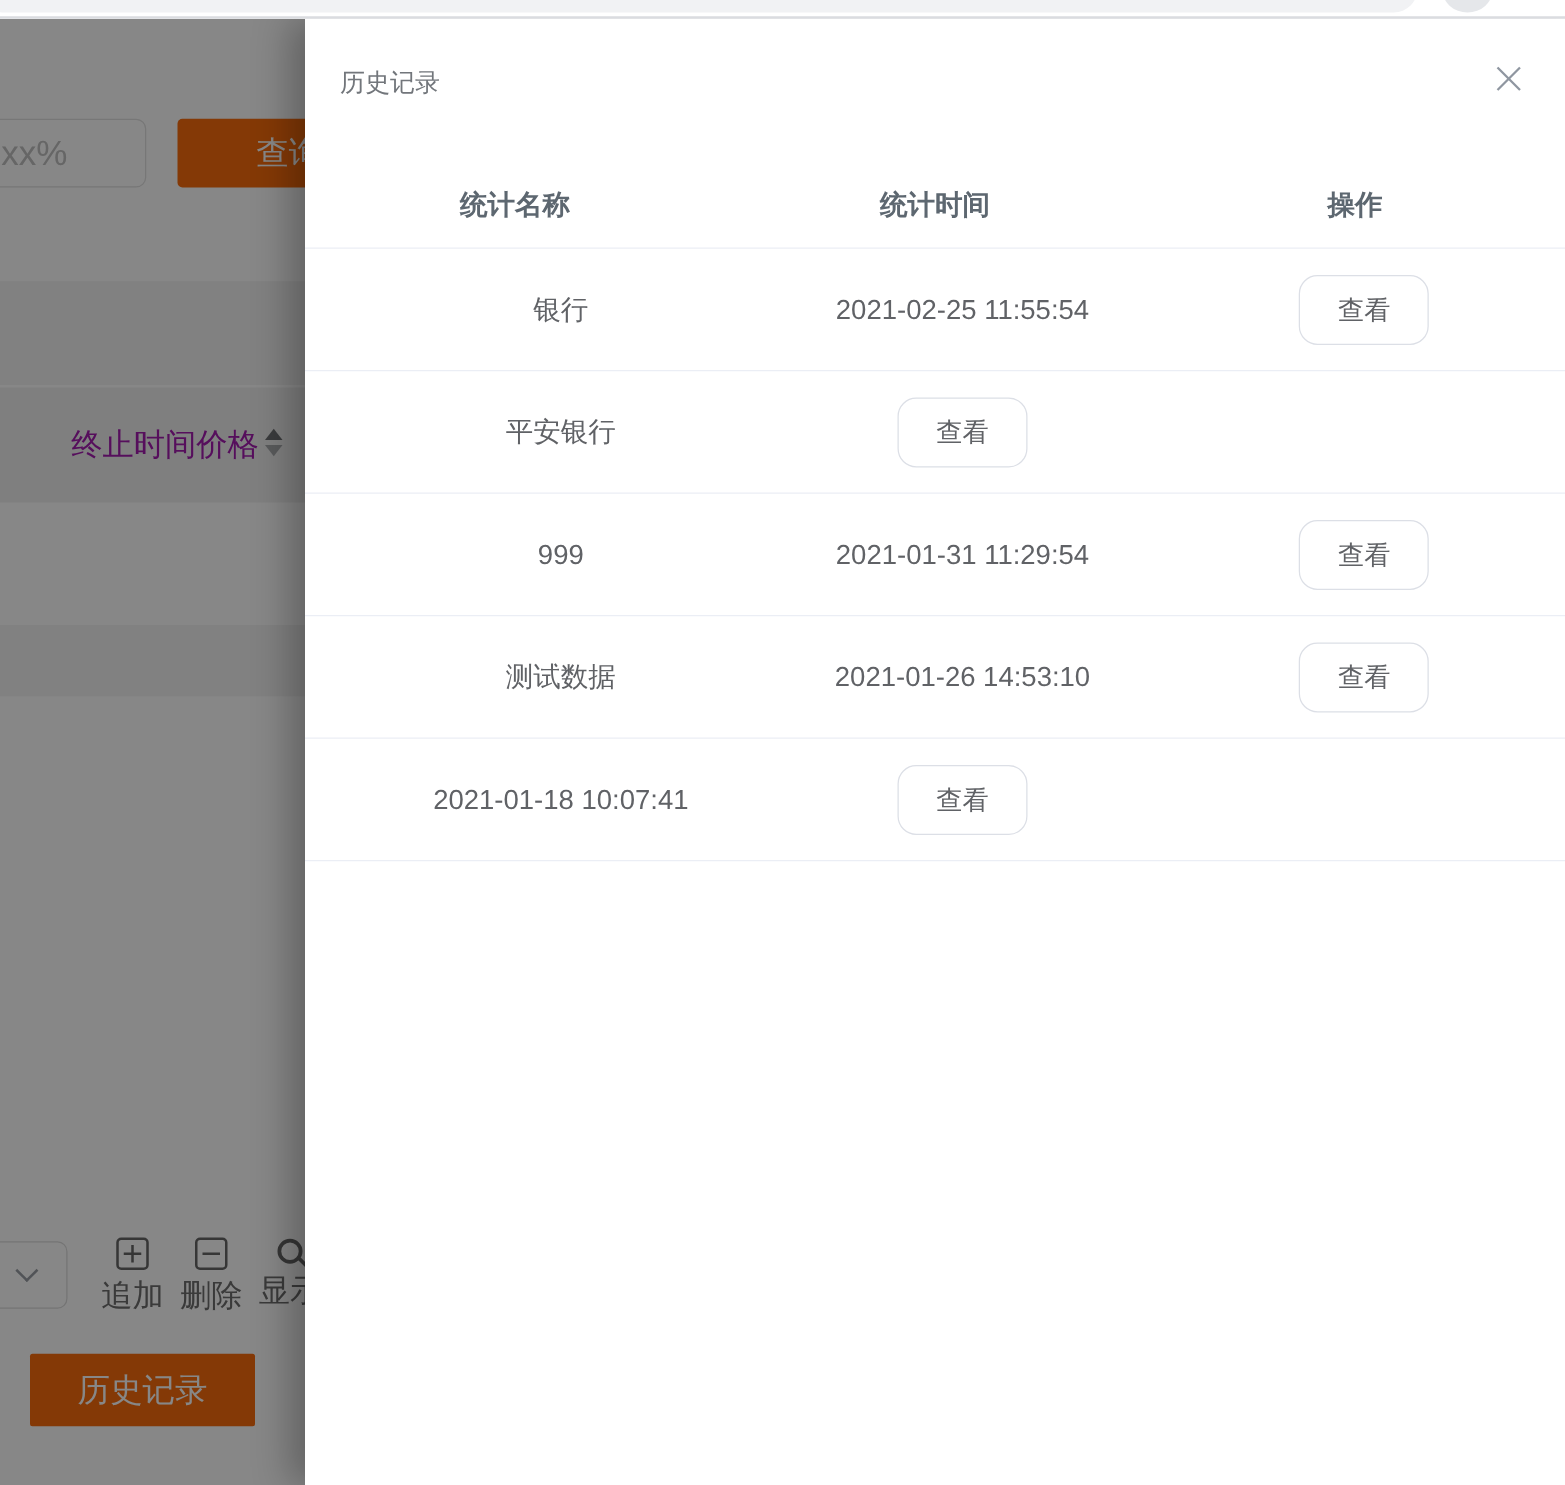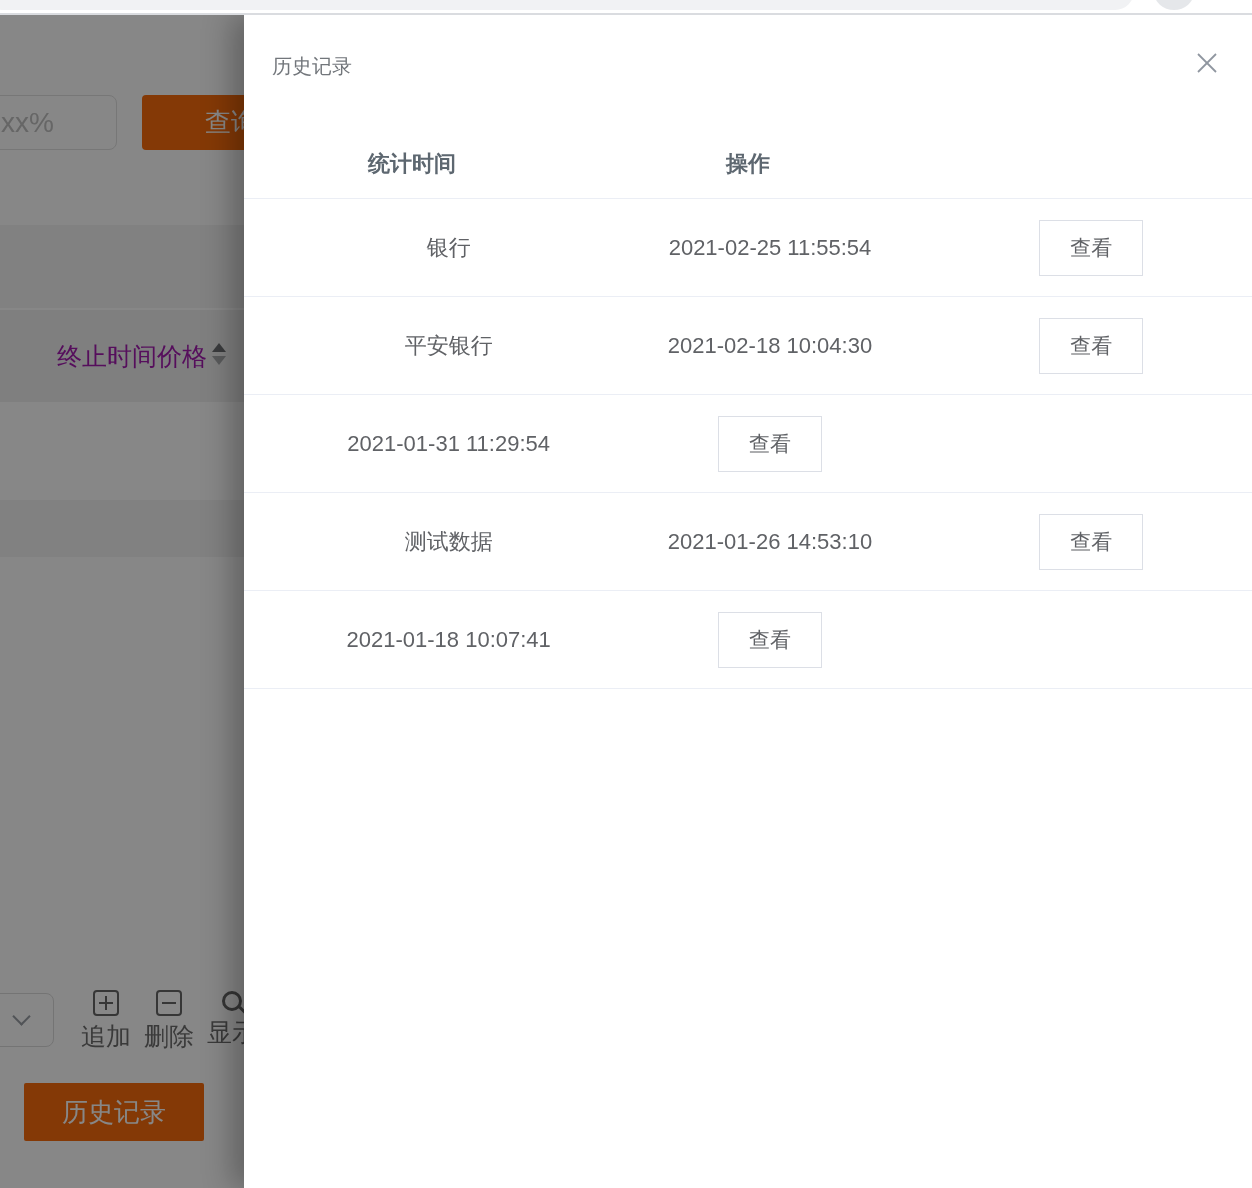--- a/index.html
+++ b/index.html
@@ -75,21 +75,21 @@
   .drawer-close svg { display:block; }
 
   .hist-table { position:absolute; left:0; top:114px; width:1008px; }
   .ht-row { display:flex; border-bottom:1px solid #ebeef5; }
   .ht-head { height:70px; }
   .ht-body { height:98px;padding-left:44px; }
   .ht-cell { width:33.333%; display:flex; align-items:center; justify-content:center;
              font-size:22px; color:#606266; }
   .ht-head .ht-cell { font-weight:bold; color:#5d6770; }
   .view-btn { width:104px; height:56px; background:#fff; border:1px solid #dcdfe6;
-              border-radius:0; font-size:21px; color:#606266; cursor:pointer;
+              border-radius:15px; font-size:21px; color:#606266; cursor:pointer;
               font-family:inherit; }
 </style>
 </head>
 <body>
 
 <div class="stage">
 
   <div class="browser-strip">
     <div class="omnibox"></div>
     <div class="avatar-circle"></div>
@@ -137,41 +137,42 @@
     <span class="drawer-title">历史记录</span>
     <button class="drawer-close">
       <svg width="30" height="30" viewBox="0 0 30 30">
         <line x1="6" y1="7" x2="24" y2="25" stroke="#8f96a0" stroke-width="1.8"></line>
         <line x1="24" y1="7" x2="6" y2="25" stroke="#8f96a0" stroke-width="1.8"></line>
       </svg>
     </button>
 
     <div class="hist-table">
       <div class="ht-row ht-head">
+        <div class="ht-cell">统计名称</div>
         <div class="ht-cell">统计时间</div>
         <div class="ht-cell">操作</div>
       </div>
 
       <div class="ht-row ht-body">
         <div class="ht-cell">银行</div>
         <div class="ht-cell">2021-02-25 11:55:54</div>
         <div class="ht-cell">
             <button class="view-btn">查看</button>
           </div>
       </div>
 
       <div class="ht-row ht-body">
         <div class="ht-cell">平安银行</div>
-        <div class="ht-cell">2021-02-18 10:04:30</div>
         <div class="ht-cell">
             <button class="view-btn">查看</button>
           </div>
       </div>
 
       <div class="ht-row ht-body">
+        <div class="ht-cell">999</div>
         <div class="ht-cell">2021-01-31 11:29:54</div>
         <div class="ht-cell">
             <button class="view-btn">查看</button>
           </div>
       </div>
 
       <div class="ht-row ht-body">
         <div class="ht-cell">测试数据</div>
         <div class="ht-cell">2021-01-26 14:53:10</div>
         <div class="ht-cell">

